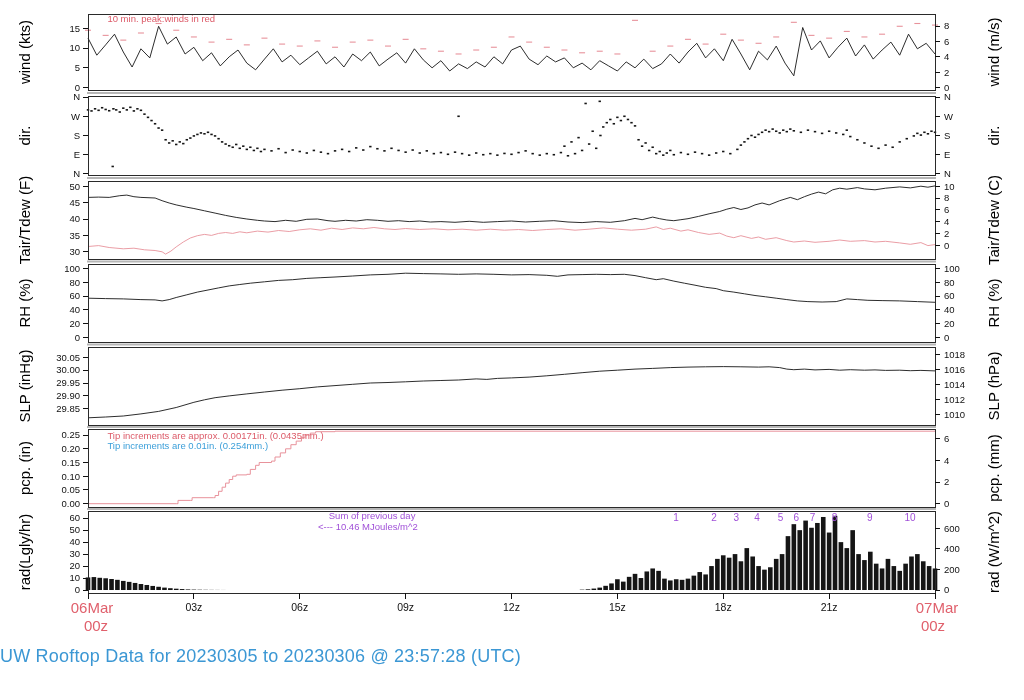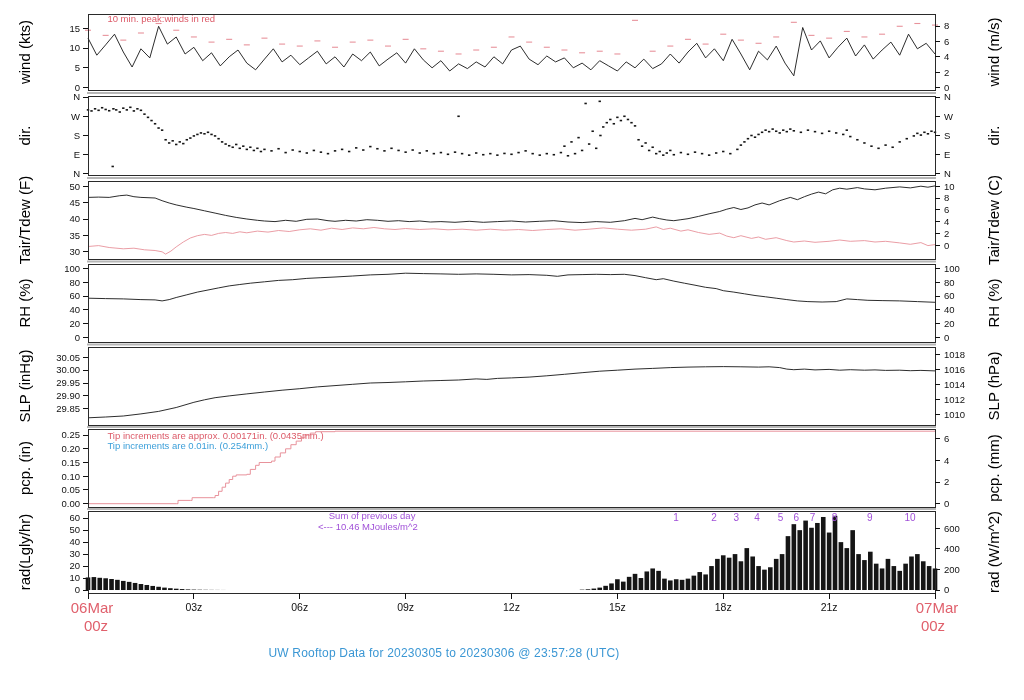--- a/index.html
+++ b/index.html
@@ -1,21 +1,21 @@
 <!DOCTYPE html>
 <html><head>
 <meta charset="utf-8">
 <style>
   html,body{margin:0;padding:0;background:#ffffff;}
   .stage{position:relative;width:1024px;height:700px;background:#fff;overflow:hidden;
          font-family:"Liberation Sans",sans-serif;}
   #plot{position:absolute;left:0;top:0;}
   #plot text{font-family:"Liberation Sans","DejaVu Sans",sans-serif;}
-  .title{position:absolute;left:0;top:646px;width:888px;text-align:center;
-         font-size:12px;letter-spacing:0.2px;}
+  .title{position:absolute;left:0;top:646px;width:888px;
+         font-size:18px;letter-spacing:0.2px;}
 </style>
 </head>
 <body>
 
 <div class="stage">
   <svg id="plot" width="1024" height="700" viewBox="0 0 1024 700">
       <g>
         <rect x="87" y="92" width="849" height="2" fill="#b6b6b6"></rect>
         <rect x="87" y="177" width="849" height="2" fill="#b6b6b6"></rect>
         <rect x="87" y="260.5" width="849" height="2" fill="#b6b6b6"></rect>

